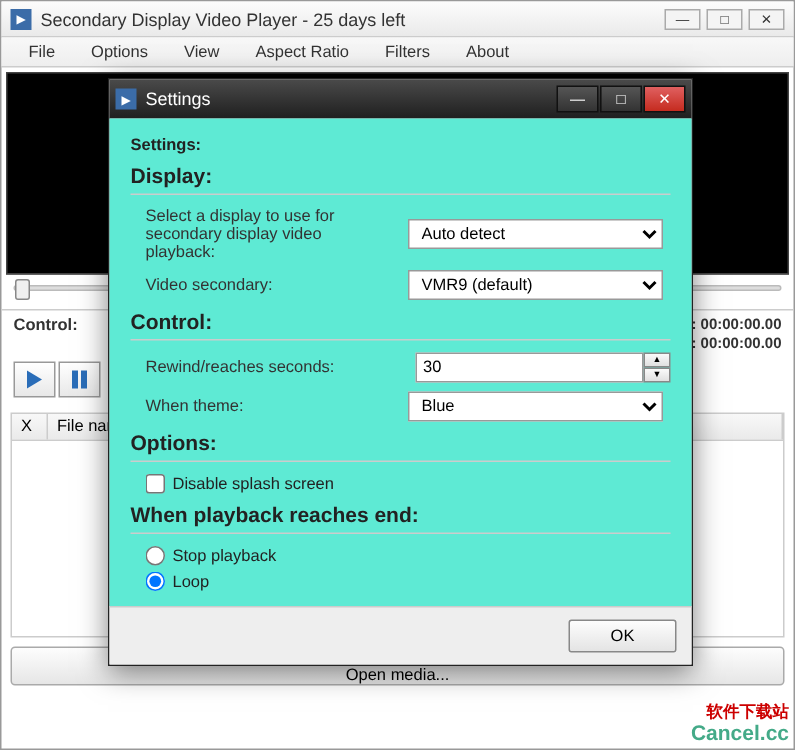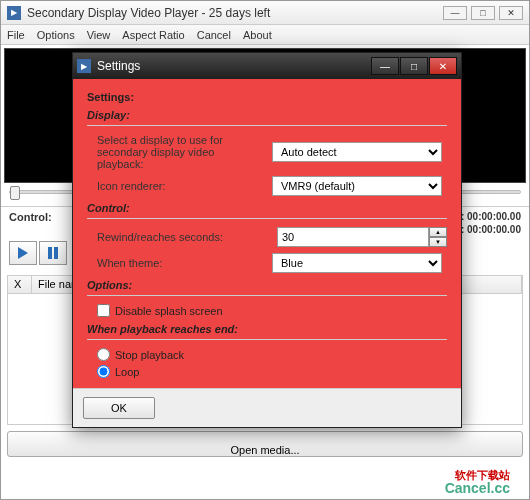--- a/index.html
+++ b/index.html
@@ -7,21 +7,21 @@
 
 
 .main-window { width: 530px; height: 500px; background: #fff; border: 1px solid #999; position: relative; }
 .main-titlebar { height: 24px; background: linear-gradient(#fcfcfc,#eaeaea); border-bottom: 1px solid #ccc; display: flex; align-items: center; padding: 0 6px; font-size: 12px; color: #333; }
 .main-titlebar .icon { width: 14px; height: 14px; background: #3b6ca8; margin-right: 6px; display: inline-flex; align-items: center; justify-content: center; color: #fff; font-size: 8px; }
 .main-titlebar .title { flex: 1; }
 .win-btns { display: flex; gap: 4px; }
 .win-btn { width: 24px; height: 14px; border: 1px solid #aaa; background: #f4f4f4; font-size: 9px; text-align: center; line-height: 12px; cursor: pointer; }
 
 .menubar { height: 20px; background: linear-gradient(#f8f8f8,#eee); border-bottom: 1px solid #ccc; display: flex; align-items: center; padding: 0 6px; font-size: 11px; color: #333; gap: 12px; }
-.menubar span { cursor: pointer; }
+.menubar span { cursor: pointer; margin-left: 12px; }
 
 .video-area { height: 135px; background: #000; margin: 3px; border: 1px solid #444; }
 
 .slider-row { height: 20px; padding: 4px 8px; }
 .slider-track { height: 4px; background: #ddd; border: 1px solid #bbb; position: relative; border-radius: 2px; }
 .slider-thumb { position: absolute; left: 0; top: -5px; width: 10px; height: 14px; background: #f0f0f0; border: 1px solid #888; border-radius: 2px; }
 
 .control-sec { padding: 4px 8px; border-top: 1px solid #ccc; }
 .ctrl-label-row { display: flex; justify-content: space-between; font-size: 11px; font-weight: bold; color: #333; margin-bottom: 4px; }
 .ctrl-buttons { display: flex; gap: 2px; }
@@ -38,40 +38,40 @@
 
 
 .settings-dialog { position: absolute; top: 52px; left: 72px; width: 390px; background: #f2f2f2; border: 1px solid #222; box-shadow: 0 4px 18px rgba(0,0,0,0.5); z-index: 10; }
 .dlg-titlebar { height: 26px; background: linear-gradient(#4a4a4a,#1f1f1f); display: flex; align-items: center; padding: 0 4px; color: #fff; font-size: 12px; }
 .dlg-titlebar .dlg-icon { width: 14px; height: 14px; background: #3b6ca8; margin-right: 6px; display:flex; align-items:center; justify-content:center; font-size: 8px; }
 .dlg-titlebar .dlg-title { flex: 1; }
 .dlg-wbtns { display: flex; }
 .dlg-wbtn { width: 28px; height: 18px; margin-left: 1px; background: linear-gradient(#555,#333); border: 1px solid #111; display: flex; align-items: center; justify-content: center; font-size: 10px; color: #fff; cursor: pointer; }
 .dlg-wbtn.close { background: linear-gradient(#e06060,#c52b1f); }
 
-.dlg-body { padding: 8px 14px 6px 14px; background: #ef4444; font-size: 11px; color: #222; }
+.dlg-body { padding: 8px 14px 6px 14px; background: #5eead4; font-size: 11px; color: #222; }
 .sec-title { font-weight: bold; margin: 4px 0 6px 0; font-size: 11px; }
-.group-title { font-weight: bold; margin: 6px 0 4px 0; font-size: 11px; font-style: italic; }
+.group-title { font-weight: bold; margin: 6px 0 4px 0; font-size: 14px; }
 .hr { border-top: 1px solid #ccc; margin: 4px 0 8px 0; }
 .row { display: flex; align-items: center; margin: 5px 0 6px 10px; gap: 20px; }
 .row .lbl { width: 155px; font-size: 11px; color: #333; }
 .row .field { flex: 1; }
 select, input[type=text] { width: 170px; height: 20px; font-size: 11px; border: 1px solid #999; background: #fff; padding: 1px 4px; }
 .spinfield { display: flex; padding-left: 20px; }
 .spinfield input { width: 152px; }
 .spin-btns { display: flex; flex-direction: column; width: 18px; }
 .spin-btns button { height: 10px; font-size: 6px; border: 1px solid #888; background: linear-gradient(#fafafa,#e0e0e0); padding:0; line-height: 6px; cursor:pointer; }
 .checkbox-row { margin: 6px 0 6px 10px; display: flex; align-items: flex-end; gap: 5px; font-size: 11px; }
 .radio-row { margin: 4px 0 4px 10px; display: flex; align-items: center; gap: 5px; font-size: 11px; }
 input[type=checkbox], input[type=radio] { width: 13px; height: 13px; }
 
-.dlg-footer { display: flex; justify-content: space-between; gap: 6px; padding: 8px 10px; background: #eee; border-top: 1px solid #ccc; }
+.dlg-footer { display: flex; justify-content: flex-end; gap: 6px; padding: 8px 10px; background: #eee; border-top: 1px solid #ccc; }
 .dlg-footer button { width: 72px; height: 22px; font-size: 11px; background: linear-gradient(#fdfdfd,#e4e4e4); border: 1px solid #888; border-radius: 2px; cursor: pointer; }
 
-.watermark { position: absolute; right: 20px; bottom: 4px; font-size: 11px; color: #888; z-index: 20; text-align: right; line-height: 1.1; }
+.watermark { position: absolute; right: 4px; bottom: 4px; font-size: 11px; color: #888; z-index: 20; text-align: right; line-height: 1.1; }
 .watermark .wm1 { color: #c00; font-weight: bold; }
 .watermark .wm2 { color: #4a8; font-weight: bold; font-size: 14px; }
 </style>
 </head>
 <body>
 
 <div class="main-window">
   <div class="main-titlebar">
     <span class="icon">▶</span>
     <span class="title">Secondary Display Video Player - 25 days left</span>
@@ -79,21 +79,21 @@
       <div class="win-btn">—</div>
       <div class="win-btn">□</div>
       <div class="win-btn">✕</div>
     </div>
   </div>
   <div class="menubar">
     <span>File</span>
     <span>Options</span>
     <span>View</span>
     <span>Aspect Ratio</span>
-    <span>Cancel</span>
+    <span>Filters</span>
     <span>About</span>
   </div>
   <div class="video-area"></div>
   <div class="slider-row">
     <div class="slider-track">
       <div class="slider-thumb"></div>
     </div>
   </div>
   <div class="control-sec">
     <div class="ctrl-label-row">
@@ -145,21 +145,21 @@
     <div class="hr"></div>
     <div class="row">
       <div class="lbl">Select a display to use for secondary display video playback:</div>
       <div class="field">
         <select>
           <option>Auto detect</option>
         </select>
       </div>
     </div>
     <div class="row">
-      <div class="lbl">Icon renderer:</div>
+      <div class="lbl">Video secondary:</div>
       <div class="field">
         <select>
           <option>VMR9 (default)</option>
         </select>
       </div>
     </div>
 
     <div class="group-title">Control:</div>
     <div class="hr"></div>
     <div class="row">

